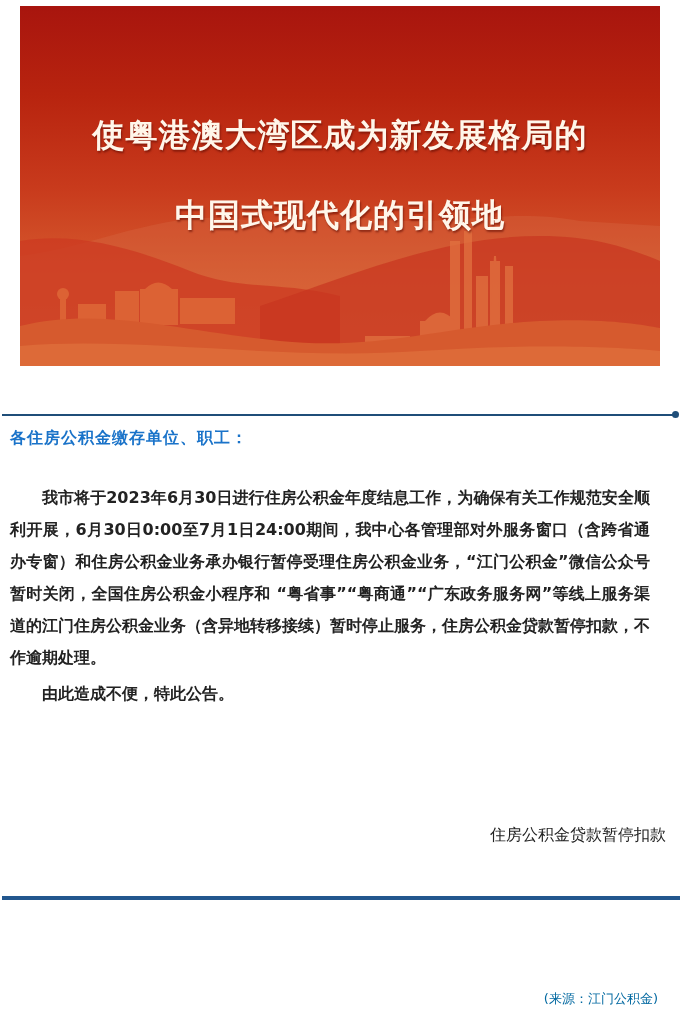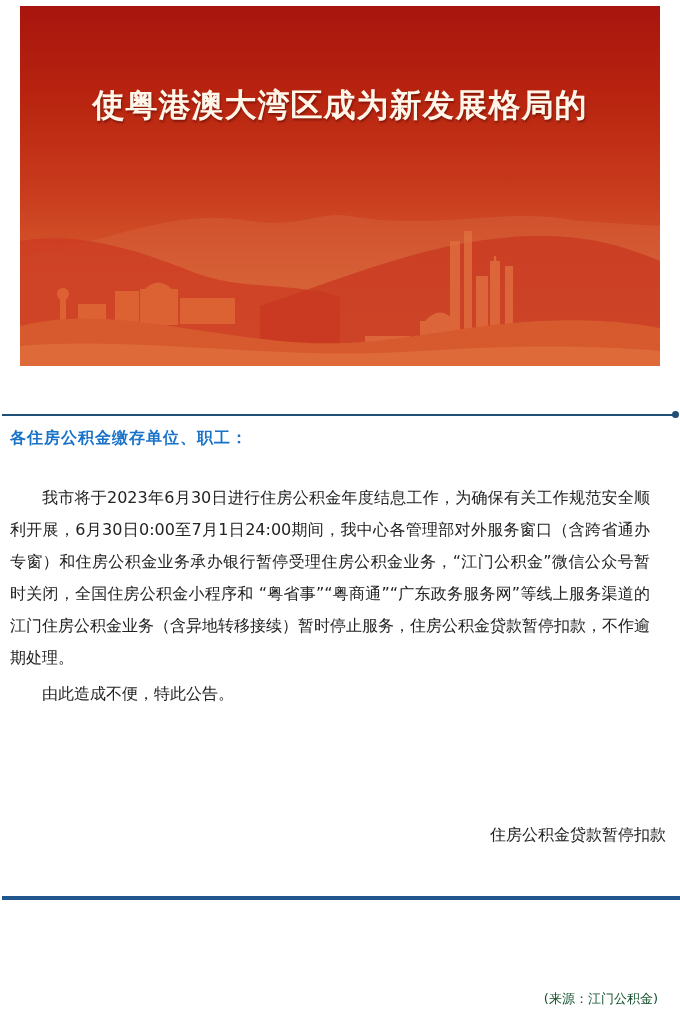--- a/index.html
+++ b/index.html
@@ -5,36 +5,36 @@
   html, body { margin: 0; padding: 0; background: #ffffff; }
   body { width: 680px; height: 1025px; position: relative; overflow: hidden;
          font-family: "DejaVu Sans", "Liberation Sans", sans-serif; color: #222; }
 
   .banner { position: absolute; left: 20px; top: 6px; width: 640px; height: 360px; overflow: hidden;
             background: linear-gradient(180deg, #a8150e 0%, #b8240f 25%, #c83a1c 50%, #d65a2e 75%, #dd6a38 100%); }
   .banner svg.bg { position: absolute; left: 0; top: 0; width: 640px; height: 360px; }
   .banner .title { position: absolute; left: 0; right: 0; top: 74px; text-align: center;
                    color: #fff6ea; font-weight: bold; font-size: 32px; line-height: 50px;
                    letter-spacing: 1px; text-shadow: 1px 2px 2px rgba(90,10,0,0.55); }
-  .banner .title div { white-space: nowrap; }
+  .banner .title div { white-space: nowrap; margin-top: 30px; }
 
   .divider-top { position: absolute; left: 2px; top: 414px; width: 672px; height: 2px; background: #1f4e79; }
   .divider-dot { position: absolute; left: 672px; top: 411px; width: 7px; height: 7px; border-radius: 50%; background: #1f4e79; }
 
   .salutation { position: absolute; left: 10px; top: 428px; font-size: 16px; font-weight: bold; color: #1a73c9; letter-spacing: 1px; }
 
   .body-text { position: absolute; left: 10px; top: 482px; width: 656px; font-size: 16px; line-height: 32px; color: #222; }
-  .body-text p { margin: 0 16px 6px 0; text-indent: 2em; text-align: justify; }
+  .body-text p { margin: 0 16px 6px 0; text-indent: 2em; text-align: justify; font-weight: bold; }
   .body-text .p1 { margin-bottom: 4px; }
 
   .sign { position: absolute; right: 14px; top: 814px; text-align: right; font-size: 16px; line-height: 42px; color: #222; }
 
   .divider-bottom { position: absolute; left: 2px; top: 896px; width: 678px; height: 4px; background: #22578e; }
 
-  .source { position: absolute; right: 22px; top: 990px; font-size: 13px; color: #14532d; }
+  .source { position: absolute; right: 22px; top: 990px; font-size: 13px; color: #0369a1; }
 </style>
 </head>
 <body>
 
 <div class="banner">
   <svg class="bg" viewBox="0 0 640 360" preserveAspectRatio="none">
 
     <path d="M0,250 C80,240 150,200 230,215 C280,222 300,205 330,210 C420,225 480,200 560,215 L640,220 L640,360 L0,360 Z" fill="#d86a45" opacity="0.35"></path>
 
     <path d="M0,235 C60,225 120,245 170,265 C220,285 260,275 320,290 L320,360 L0,360 Z" fill="#cc3a22" opacity="0.75"></path>
@@ -62,20 +62,21 @@
       <path d="M405,315 Q420,298 435,315 Z"></path>
       <rect x="345" y="330" width="45" height="18"></rect>
       <rect x="535" y="320" width="38" height="30"></rect>
     </g>
 
     <path d="M0,320 C80,300 160,325 260,335 C360,345 420,320 520,315 C580,312 620,318 640,322 L640,360 L0,360 Z" fill="#d65a2e"></path>
     <path d="M0,340 C120,330 260,355 400,345 C500,338 590,340 640,345 L640,360 L0,360 Z" fill="#dd6a38"></path>
   </svg>
   <div class="title">
     <div>使粤港澳大湾区成为新发展格局的</div>
+    <div>中国式现代化的引领地</div>
   </div>
 </div>
 
 <div class="divider-top"></div>
 <div class="divider-dot"></div>
 
 <div class="salutation">各住房公积金缴存单位、职工：</div>
 
 <div class="body-text">
   <p class="p1">我市将于2023年6月30日进行住房公积金年度结息工作，为确保有关工作规范安全顺利开展，6月30日0:00至7月1日24:00期间，我中心各管理部对外服务窗口（含跨省通办专窗）和住房公积金业务承办银行暂停受理住房公积金业务，“江门公积金”微信公众号暂时关闭，全国住房公积金小程序和 “粤省事”“粤商通”“广东政务服务网”等线上服务渠道的江门住房公积金业务（含异地转移接续）暂时停止服务，住房公积金贷款暂停扣款，不作逾期处理。</p>

